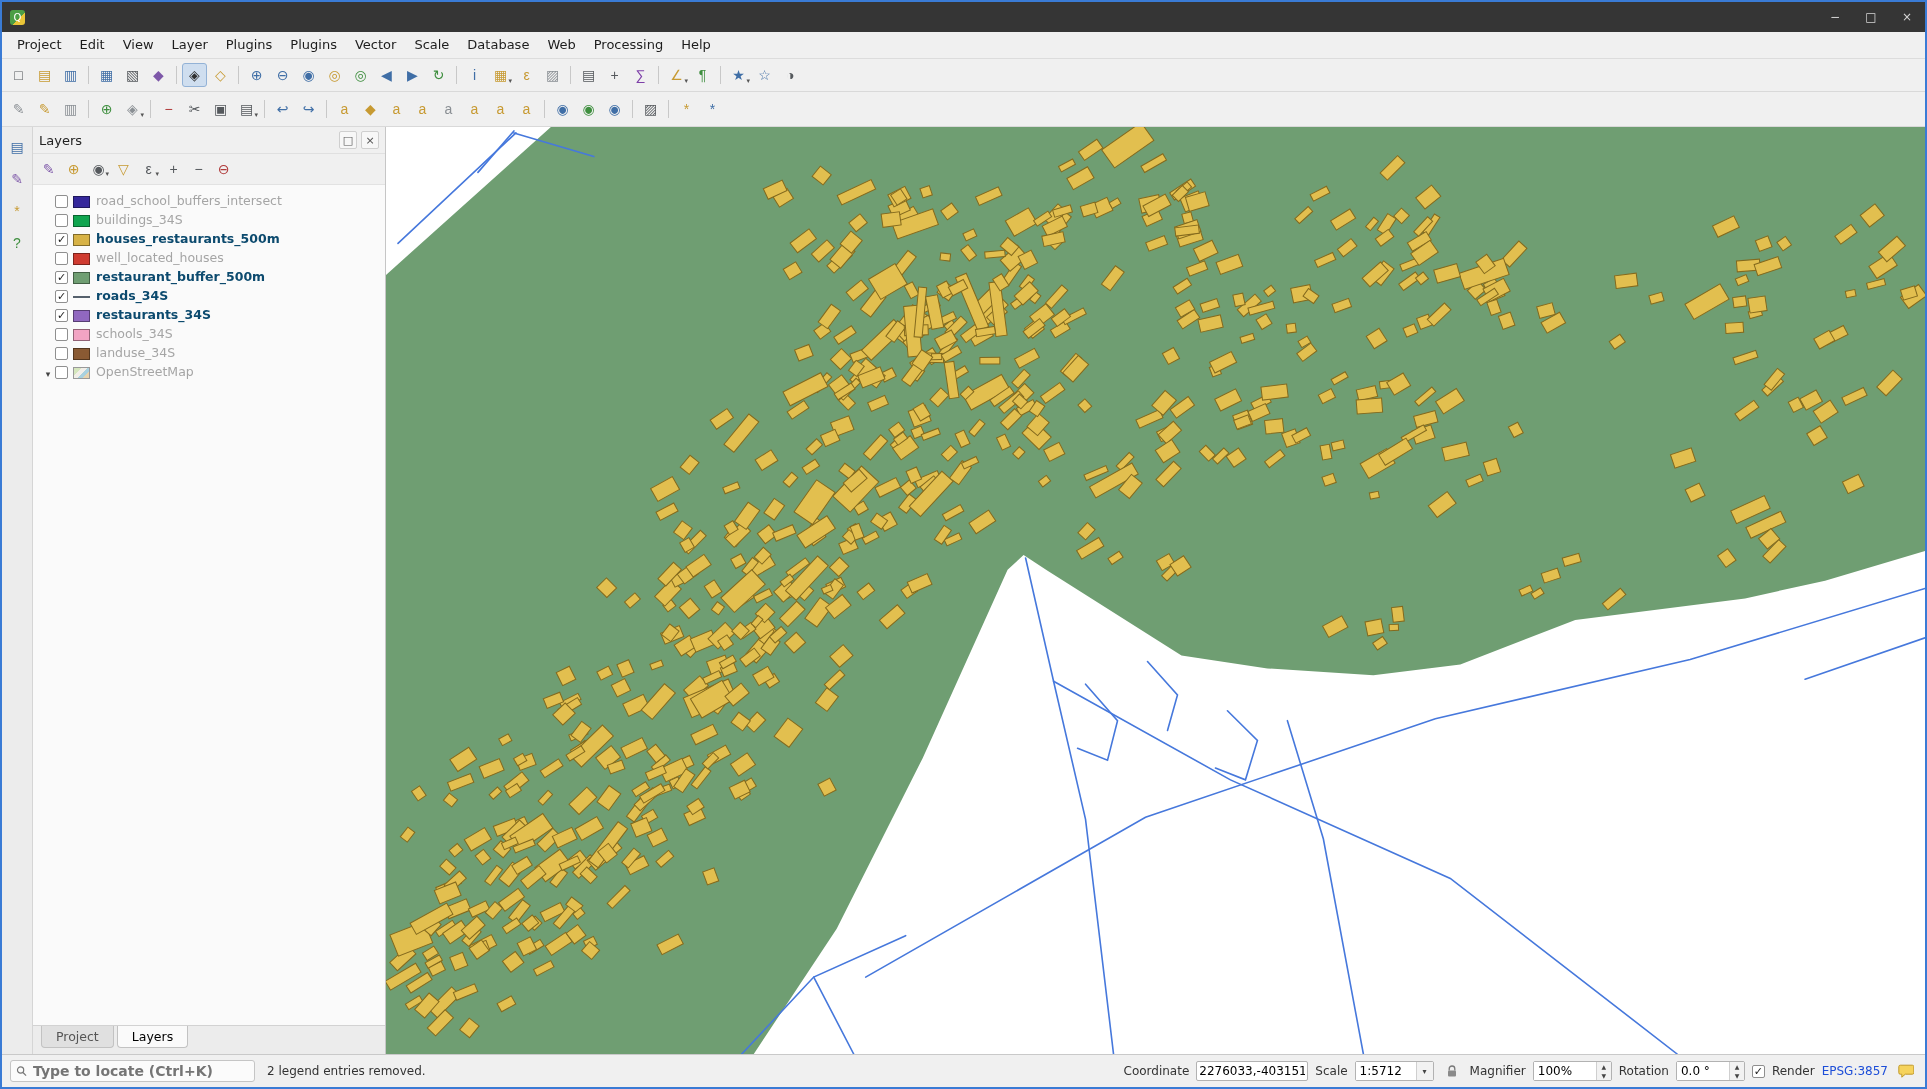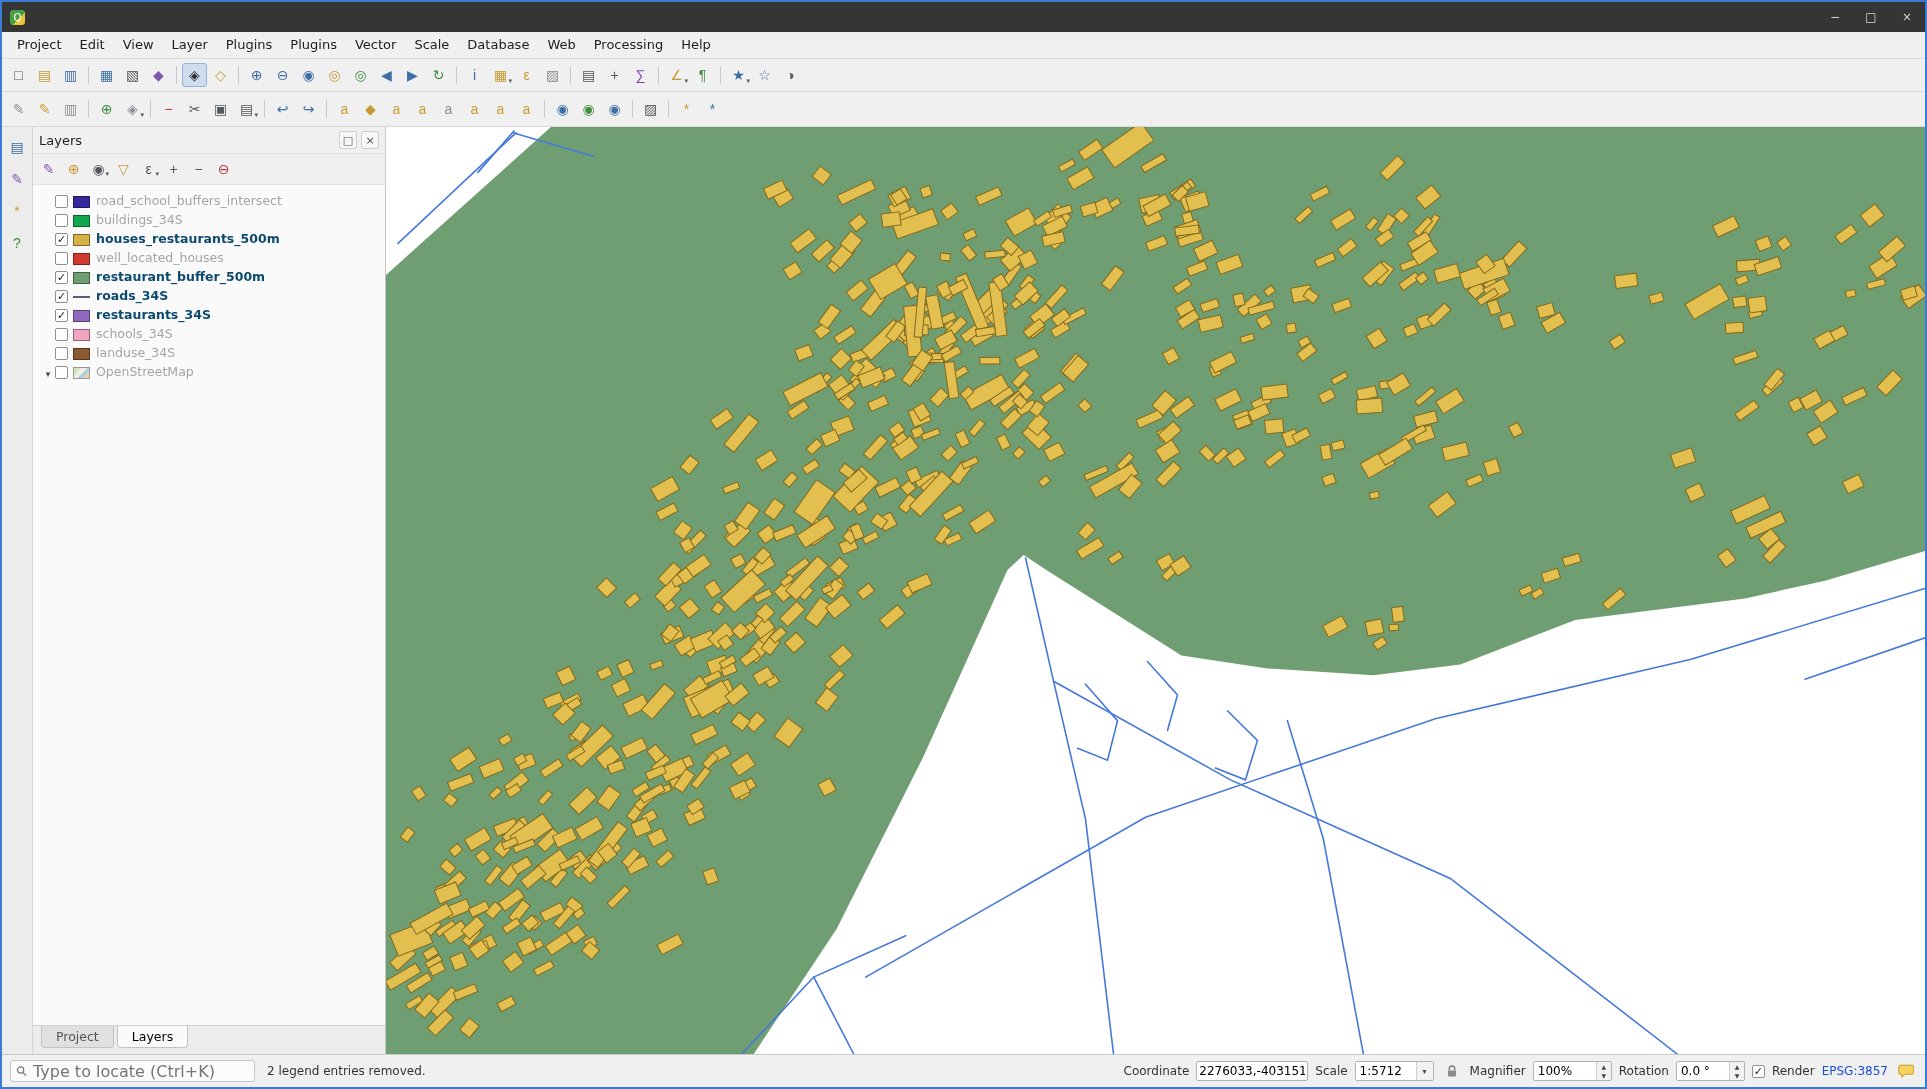--- a/index.html
+++ b/index.html
@@ -54,22 +54,22 @@
   .tab{padding:3px 14px;font-size:12.5px;background:#e0e0e0;color:#555;border:1px solid #c2c2c2;border-top:none;border-radius:0 0 4px 4px;}
   .tab.active{background:#fafafa;color:#000;}
   
   .map-area{flex:1;position:relative;background:#ffffff;min-width:0;}
   .map-area svg{position:absolute;inset:0;width:100%;height:100%;display:block;}
   
   .statusbar{height:32px;background:#f0f0f0;border-top:1px solid #c9c9c9;display:flex;align-items:center;
     padding:0 8px;gap:8px;font-size:12px;color:#333;flex:0 0 auto;}
   .locator{width:245px;height:22px;background:#fbfbfb;border:1px solid #c5c5c5;border-radius:3px;
     display:flex;align-items:center;padding:0 5px;gap:4px;box-sizing:border-box;}
-  .locator input{border:none;outline:none;background:transparent;font-size:16px;width:100%;color:#ef4444;
-    font-family:"DejaVu Sans","Liberation Sans",sans-serif;}
+  .locator input{border:none;outline:none;background:transparent;font-size:14px;width:100%;color:#ef4444;
+    font-family:"DejaVu Sans","Liberation Sans",sans-serif;font-weight:bold;}
   .status-msg{font-size:12px;color:#333;margin-left:4px;}
   .sb-right{margin-left:auto;display:flex;align-items:center;gap:7px;}
   .sb-label{font-size:12px;color:#333;}
   .si-input{height:20px;box-sizing:border-box;border:1px solid #b2b2b2;background:#fff;font-size:12px;
     text-align:center;font-family:"DejaVu Sans","Liberation Sans",sans-serif;border-radius:2px;}
   .combo,.spin{display:flex;height:20px;border:1px solid #b2b2b2;background:#fff;border-radius:2px;box-sizing:border-box;align-items:stretch;}
   .combo input,.spin input{border:none;outline:none;font-size:12px;padding:0 4px;width:54px;
     font-family:"DejaVu Sans","Liberation Sans",sans-serif;}
   .combo-dd{width:16px;display:flex;align-items:center;justify-content:center;border-left:1px solid #cfcfcf;font-size:8px;color:#444;background:#f2f2f2;}
   .spin-arrows{width:14px;display:flex;flex-direction:column;border-left:1px solid #cfcfcf;}

